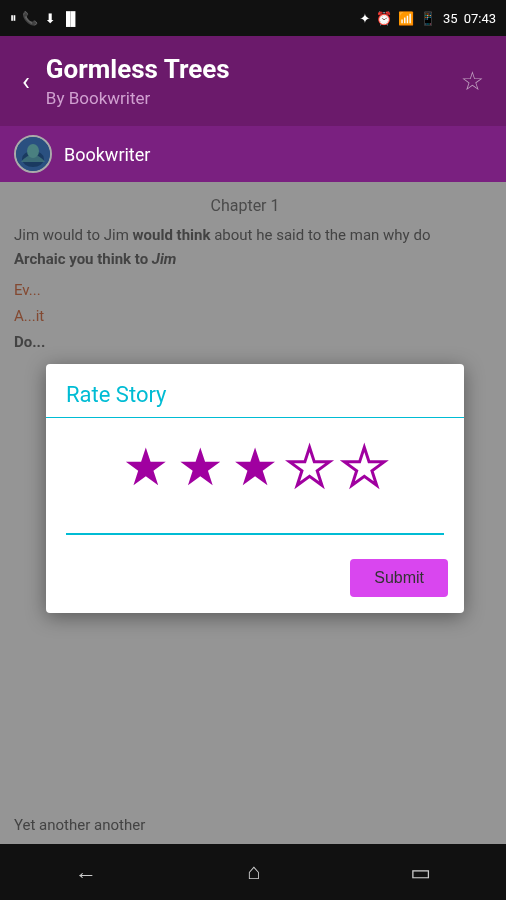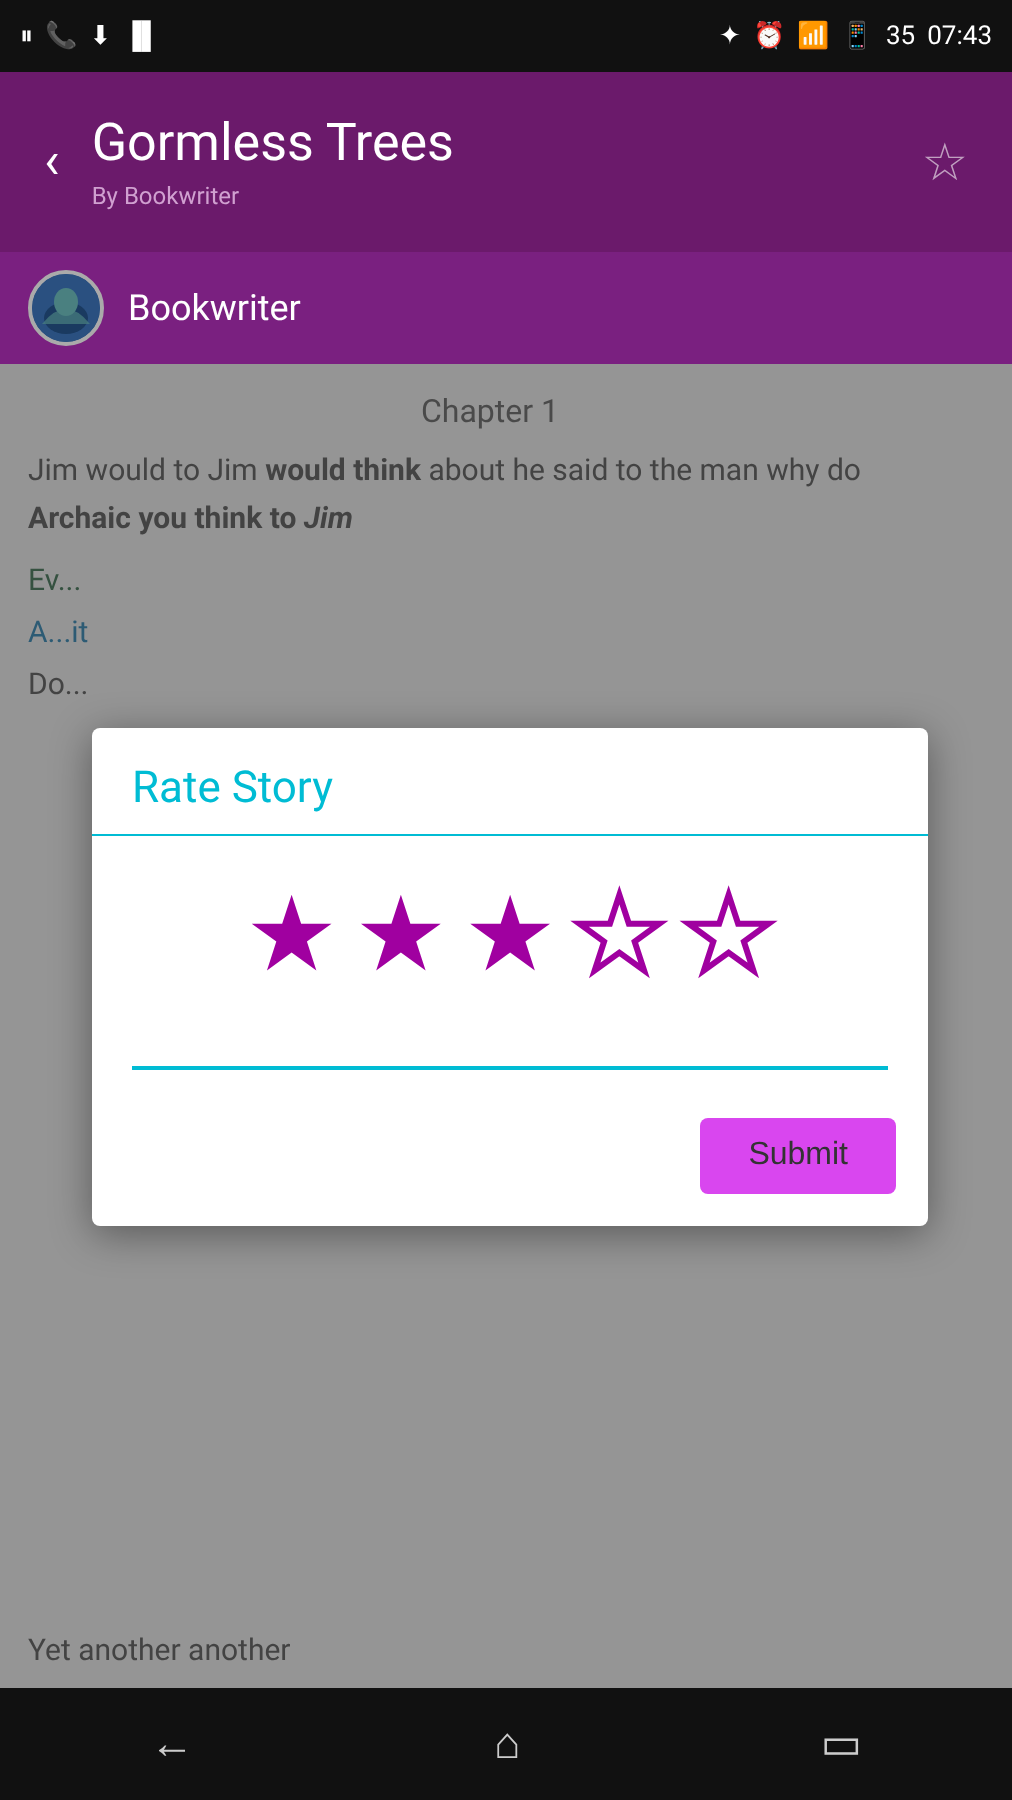--- a/index.html
+++ b/index.html
@@ -47,26 +47,26 @@
       padding: 0 14px;
       position: relative;
     }
     #header-text {
       flex: 1;
       margin-left: 8px;
     }
     #book-title {
       color: white;
       font-size: 26px;
-      font-weight: 400;
+      font-weight: 700;
       line-height: 1.2;
     }
     #book-author {
       color: #d0a0d0;
-      font-size: 12px;
+      font-size: 17px;
       margin-top: 2px;
     }
     #back-button {
       color: white;
       font-size: 26px;
       cursor: pointer;
       padding: 4px 8px;
     }
     #bookmark-button {
       color: #c0a0c0;
@@ -301,23 +301,23 @@
     </div>
     <span id="author-name">Bookwriter</span>
   </div>
 
   <div id="main-content">
     <div id="content">
       <div id="chapter-heading">Chapter 1</div>
       <div id="content-text">
         <span>Jim would to Jim </span><span class="bold">would think</span><span> about he said to the man why do </span><span class="bold">Archaic you think to</span><span class="bold-italic"> Jim</span>
       </div>
-      <div style="font-size:15px; color:#14532d; margin-bottom:8px;">Ev...</div>
-      <div style="font-size:15px; color:#0369a1; margin-bottom:8px;">A...it</div>
-      <div style="font-size:15px; color:#333; margin-bottom:8px;">Do...</div>
+      <div style="font-size:15px; color:#c2410c; margin-bottom:8px;">Ev...</div>
+      <div style="font-size:15px; color:#c2410c; margin-bottom:8px;">A...it</div>
+      <div style="font-size:15px; color:#333; margin-bottom:8px;font-weight:bold;">Do...</div>
     </div>
 
     <div style="position:absolute; bottom:10px; left:14px;">
       <span style="font-size:15px; color:#333;">Yet another another</span>
     </div>
 
     <div id="overlay"></div>
 
     <div id="dialog">
       <div id="dialog-title">Rate Story</div>

